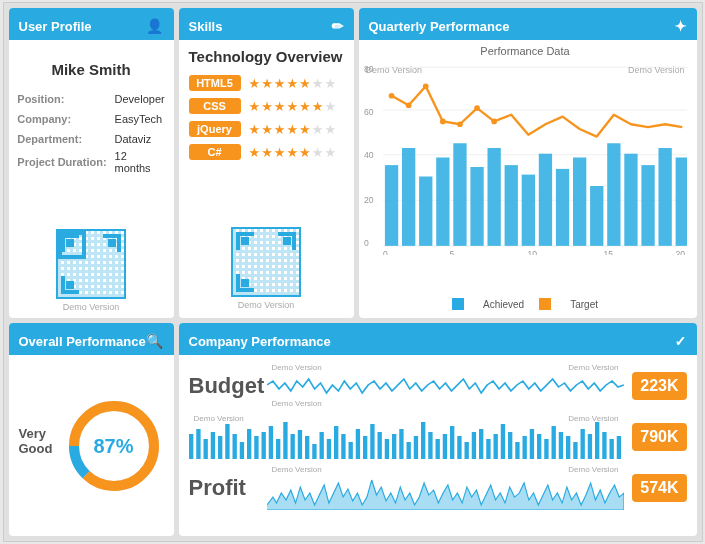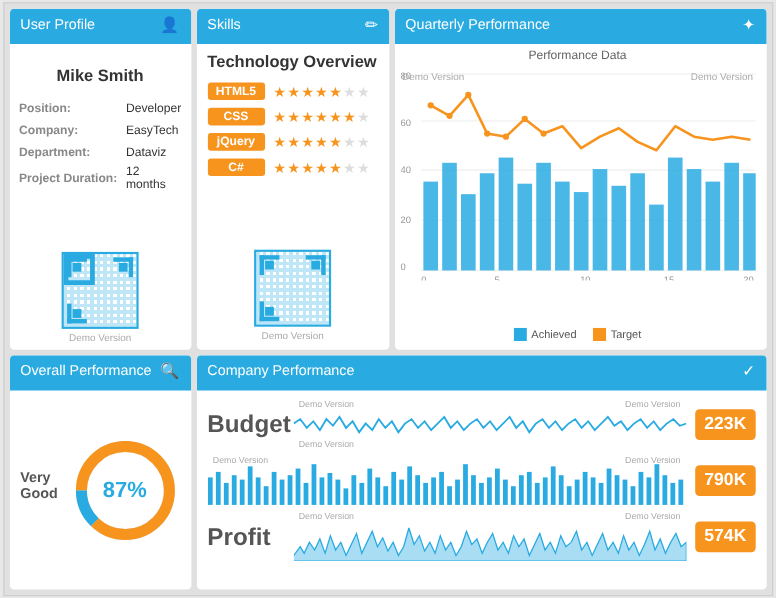--- a/index.html
+++ b/index.html
@@ -29,23 +29,23 @@
       border-radius: 4px;
       overflow: hidden;
       display: flex;
       flex-direction: column;
     }
     .card-header {
       background: #29abe2;
       color: white;
       padding: 6px 10px;
       font-size: 13px;
-      font-weight: normal;
-      display: flex;
-      align-items: flex-start;
+      font-weight: bold;
+      display: flex;
+      align-items: flex-end;
       justify-content: space-between;
       min-height: 32px;
     }
     .card-header .icon-unicode {
       font-size: 14px;
     }
     .card-body {
       flex: 1;
       padding: 10px;
       display: flex;
@@ -179,21 +179,21 @@
       display: flex;
       gap: 15px;
       justify-content: center;
       font-size: 10px;
       color: #555;
       margin-top: 3px;
     }
     .legend-item {
       display: flex;
       align-items: center;
-      gap: 4px;
+      gap: 19px;
     }
 
     
     .overall-card {
       grid-column: 1;
       grid-row: 2;
     }
     .overall-body {
       display: flex;
       align-items: center;

